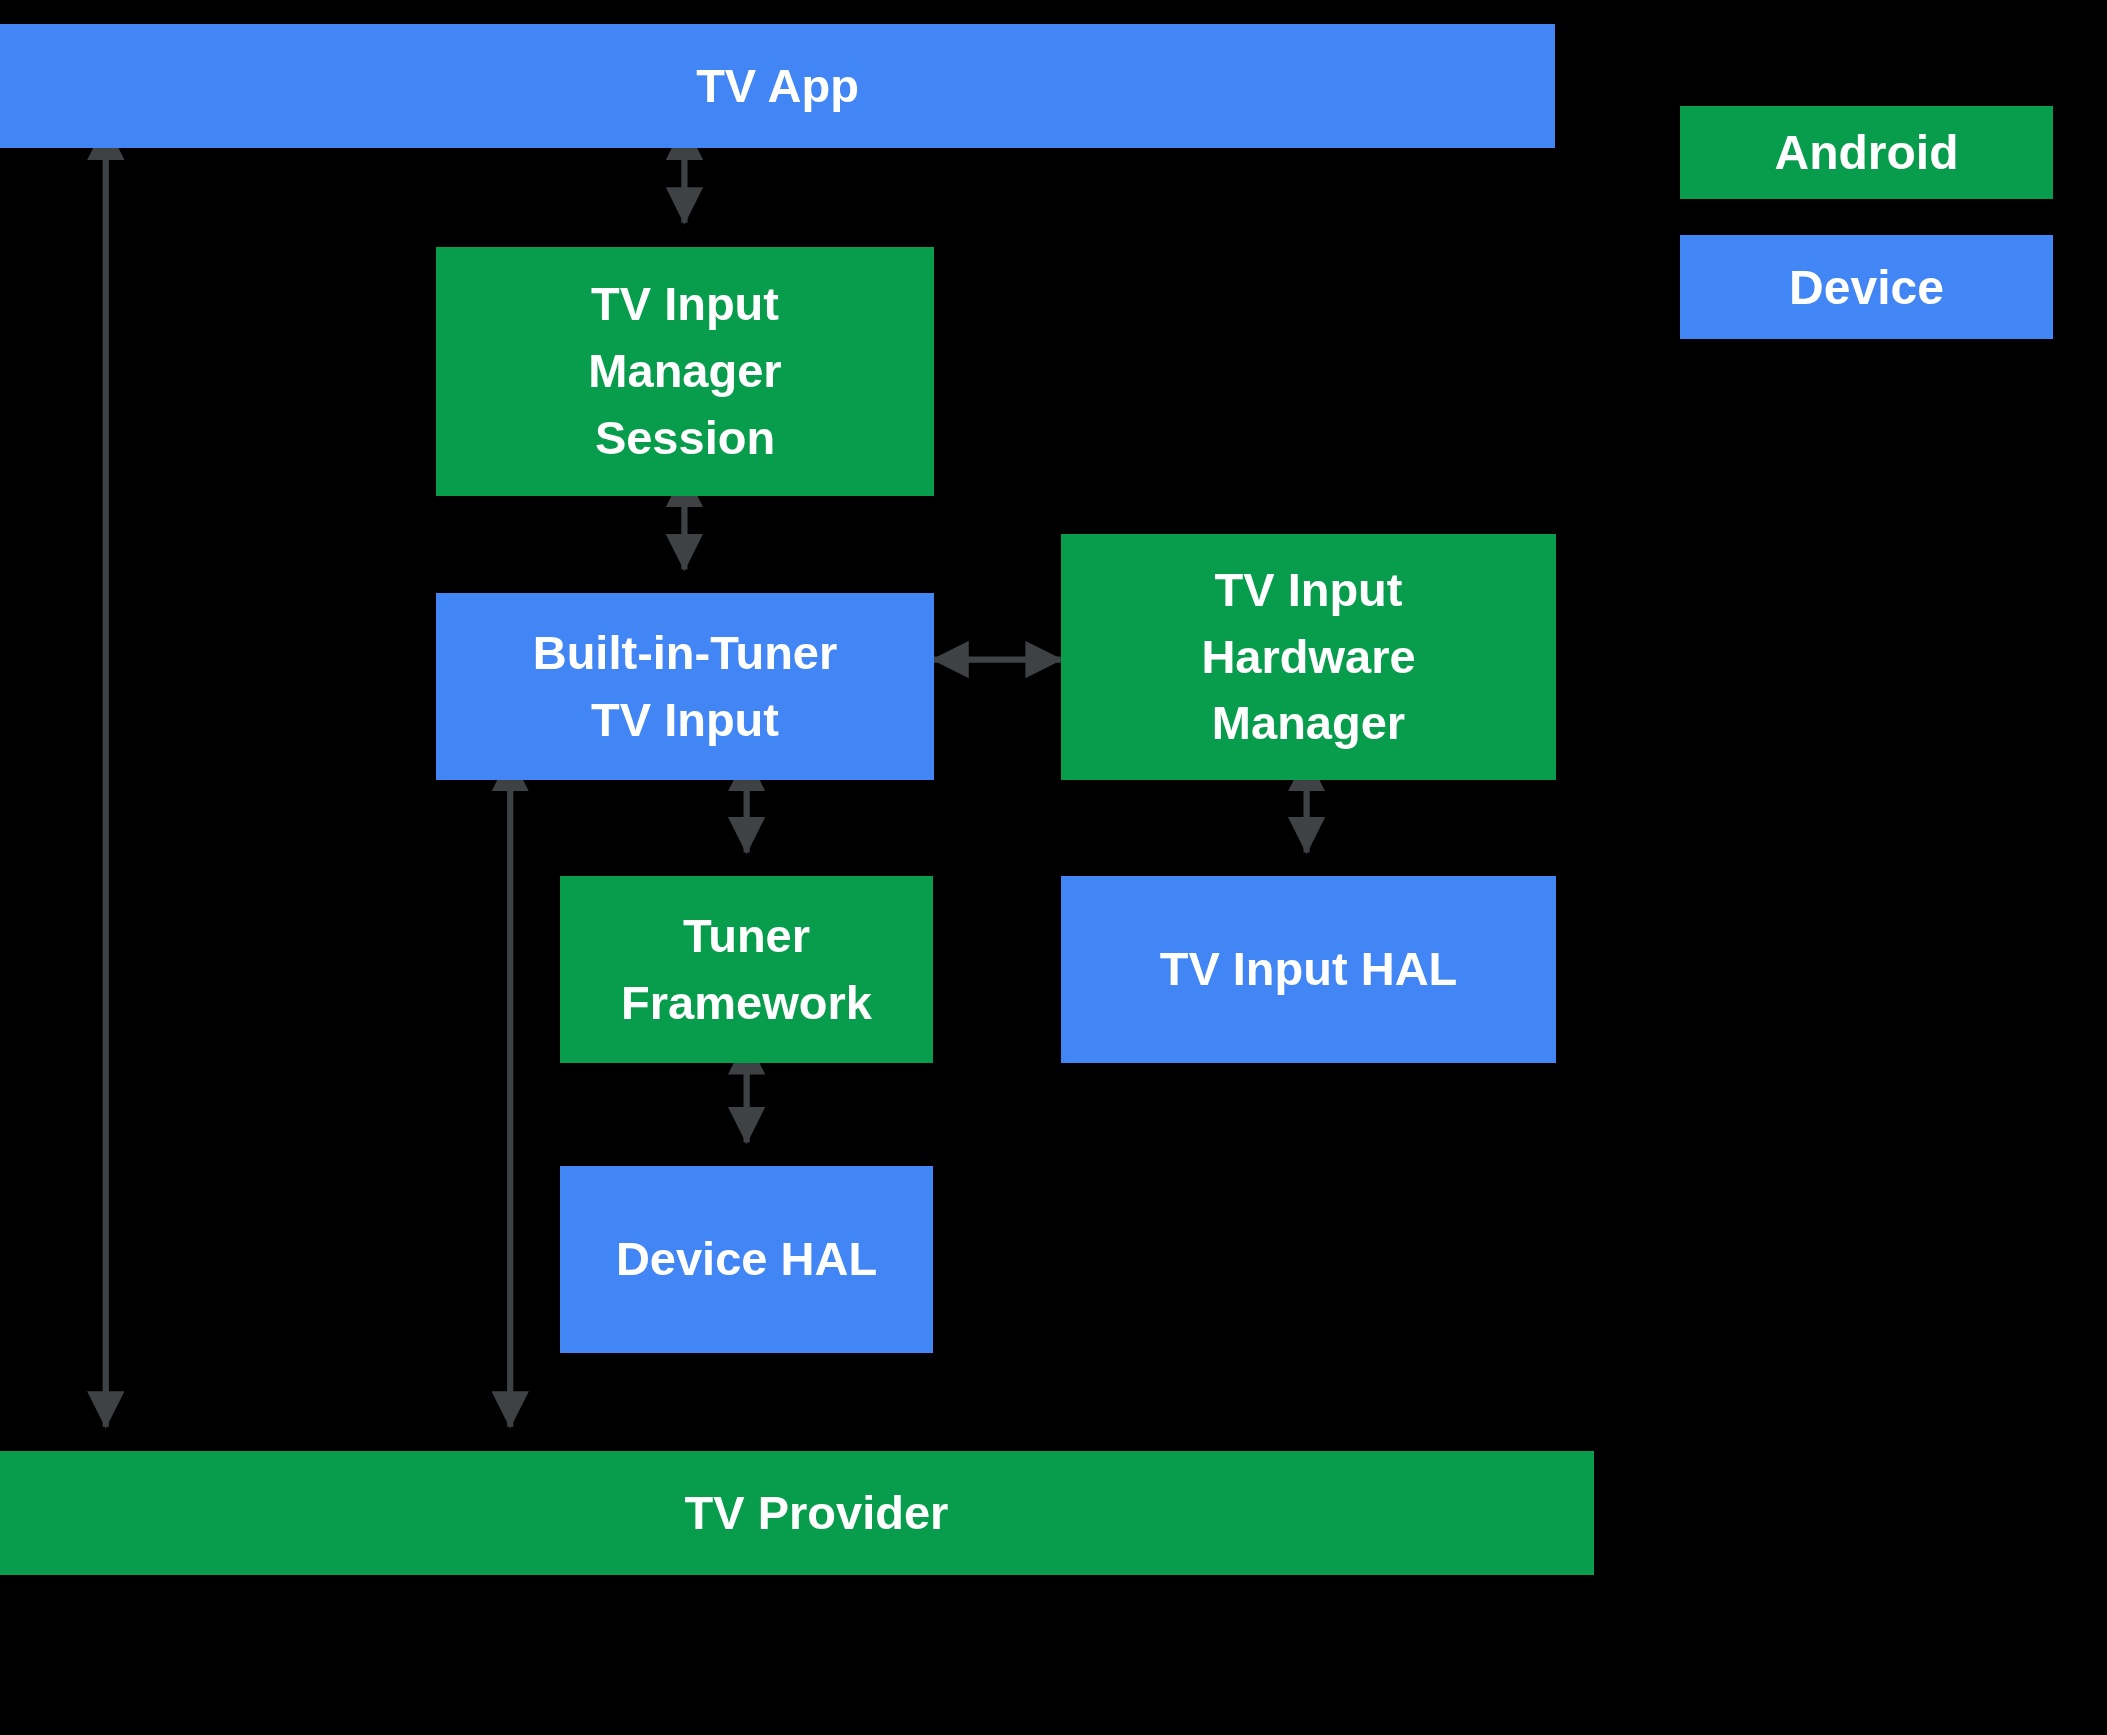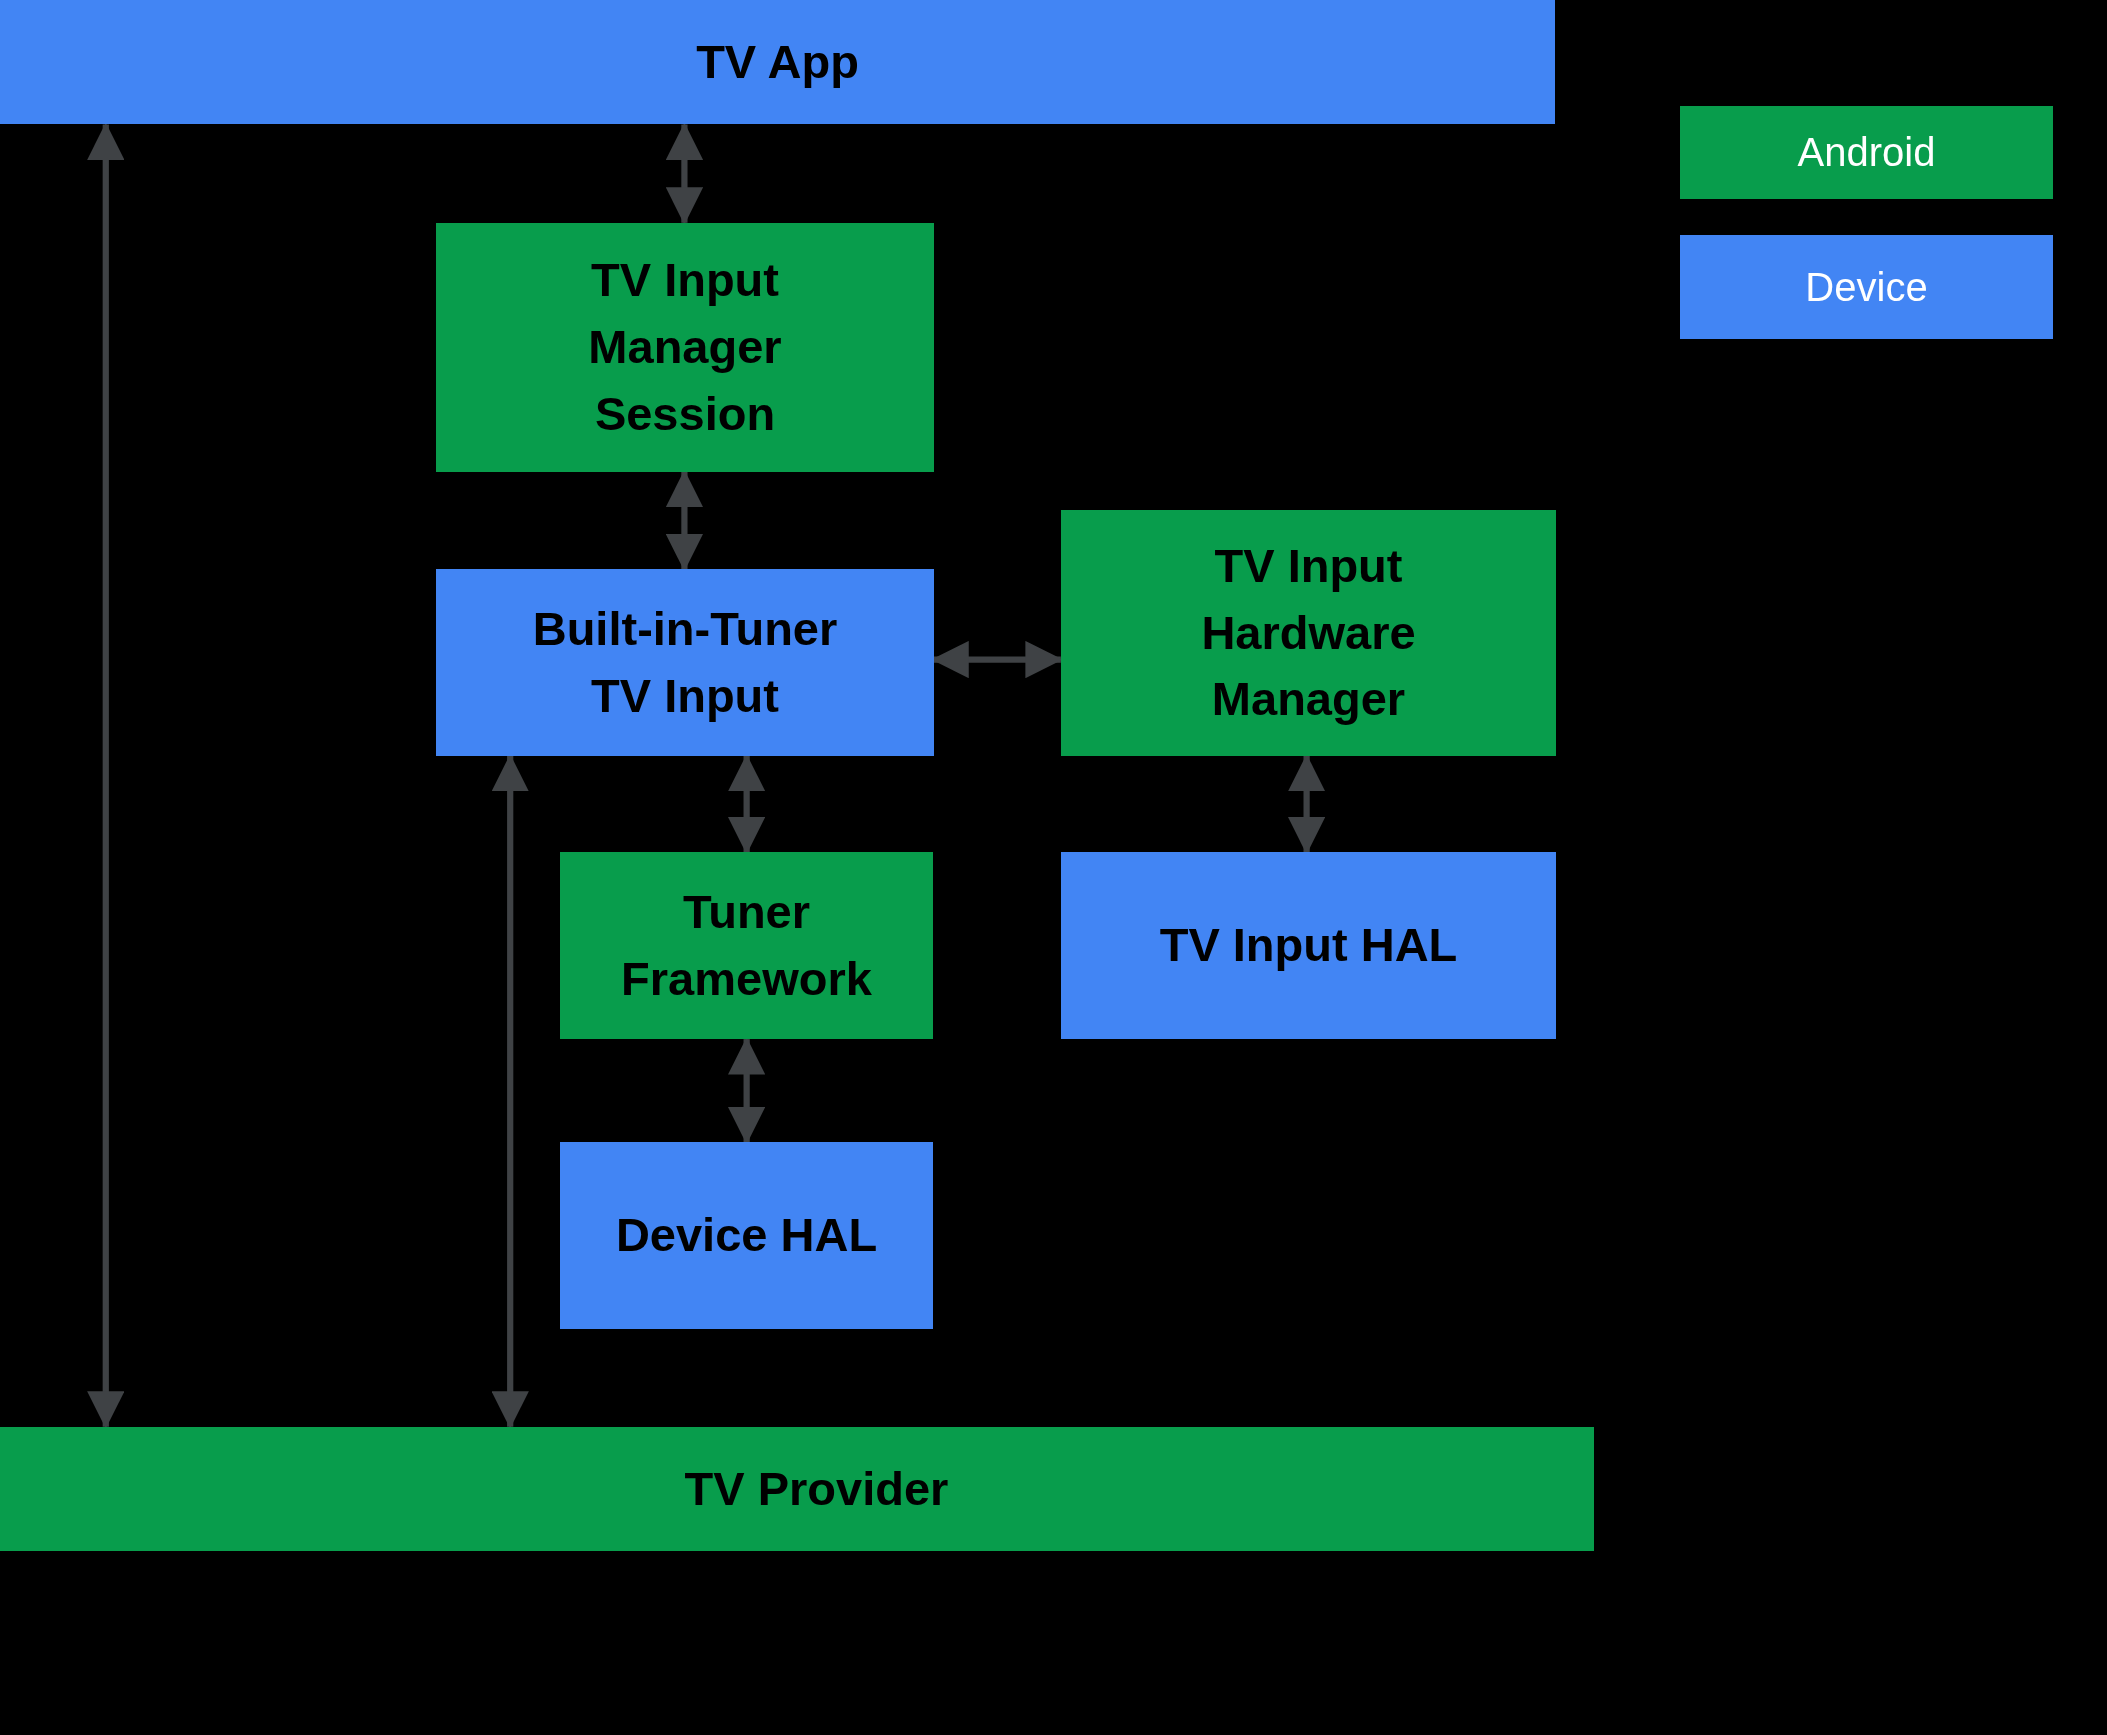--- a/index.html
+++ b/index.html
@@ -14,47 +14,48 @@
   .arrow-layer {
     position: absolute;
     left: 0; top: 0;
     width: 2108px; height: 1736px;
   }
   .node {
     position: absolute;
     display: flex;
     align-items: center;
     justify-content: center;
-    color: #000000;
+    color: #ffffff;
     font-weight: 600;
     font-size: 47px;
     line-height: 1.42;
     text-align: center;
+    margin-top: 24px;
   }
   .node .label { white-space: pre-line; }
   .green { background: #089D4C; }
   .blue  { background: #4285F4; }
 
   .n-tv-app          { left: 0;      top: 0;      width: 1555px; height: 124px; }
   .n-tims            { left: 436px;  top: 223px;  width: 498px;  height: 249px; }
   .n-btti            { left: 436px;  top: 569px;  width: 498px;  height: 187px; }
   .n-tihm            { left: 1061px; top: 510px;  width: 495px;  height: 246px; }
   .n-tuner-framework { left: 560px;  top: 852px; width: 373px;  height: 187px; }
   .n-tv-input-hal    { left: 1061px; top: 852px; width: 495px;  height: 187px; text-align: right; }
   .n-tuner-hal       { left: 560px;  top: 1142px; width: 373px;  height: 187px; }
   .n-tv-provider     { left: 0;      top: 1427px; width: 1555px; height: 124px; padding-left: 39px; }
 
   .legend-item {
     position: absolute;
     display: flex;
     align-items: center;
     justify-content: center;
     color: #fff;
-    font-weight: 400;
-    font-size: 40px;
+    font-weight: 700;
+    font-size: 48px;
   }
   .l-android { left: 1680px; top: 106px; width: 373px; height: 93px; }
   .l-device  { left: 1680px; top: 235px; width: 373px; height: 104px; }
 </style>
 </head>
 <body>
 
 <div class="canvas">
 
   <svg class="arrow-layer" viewBox="0 0 3388 2790">

